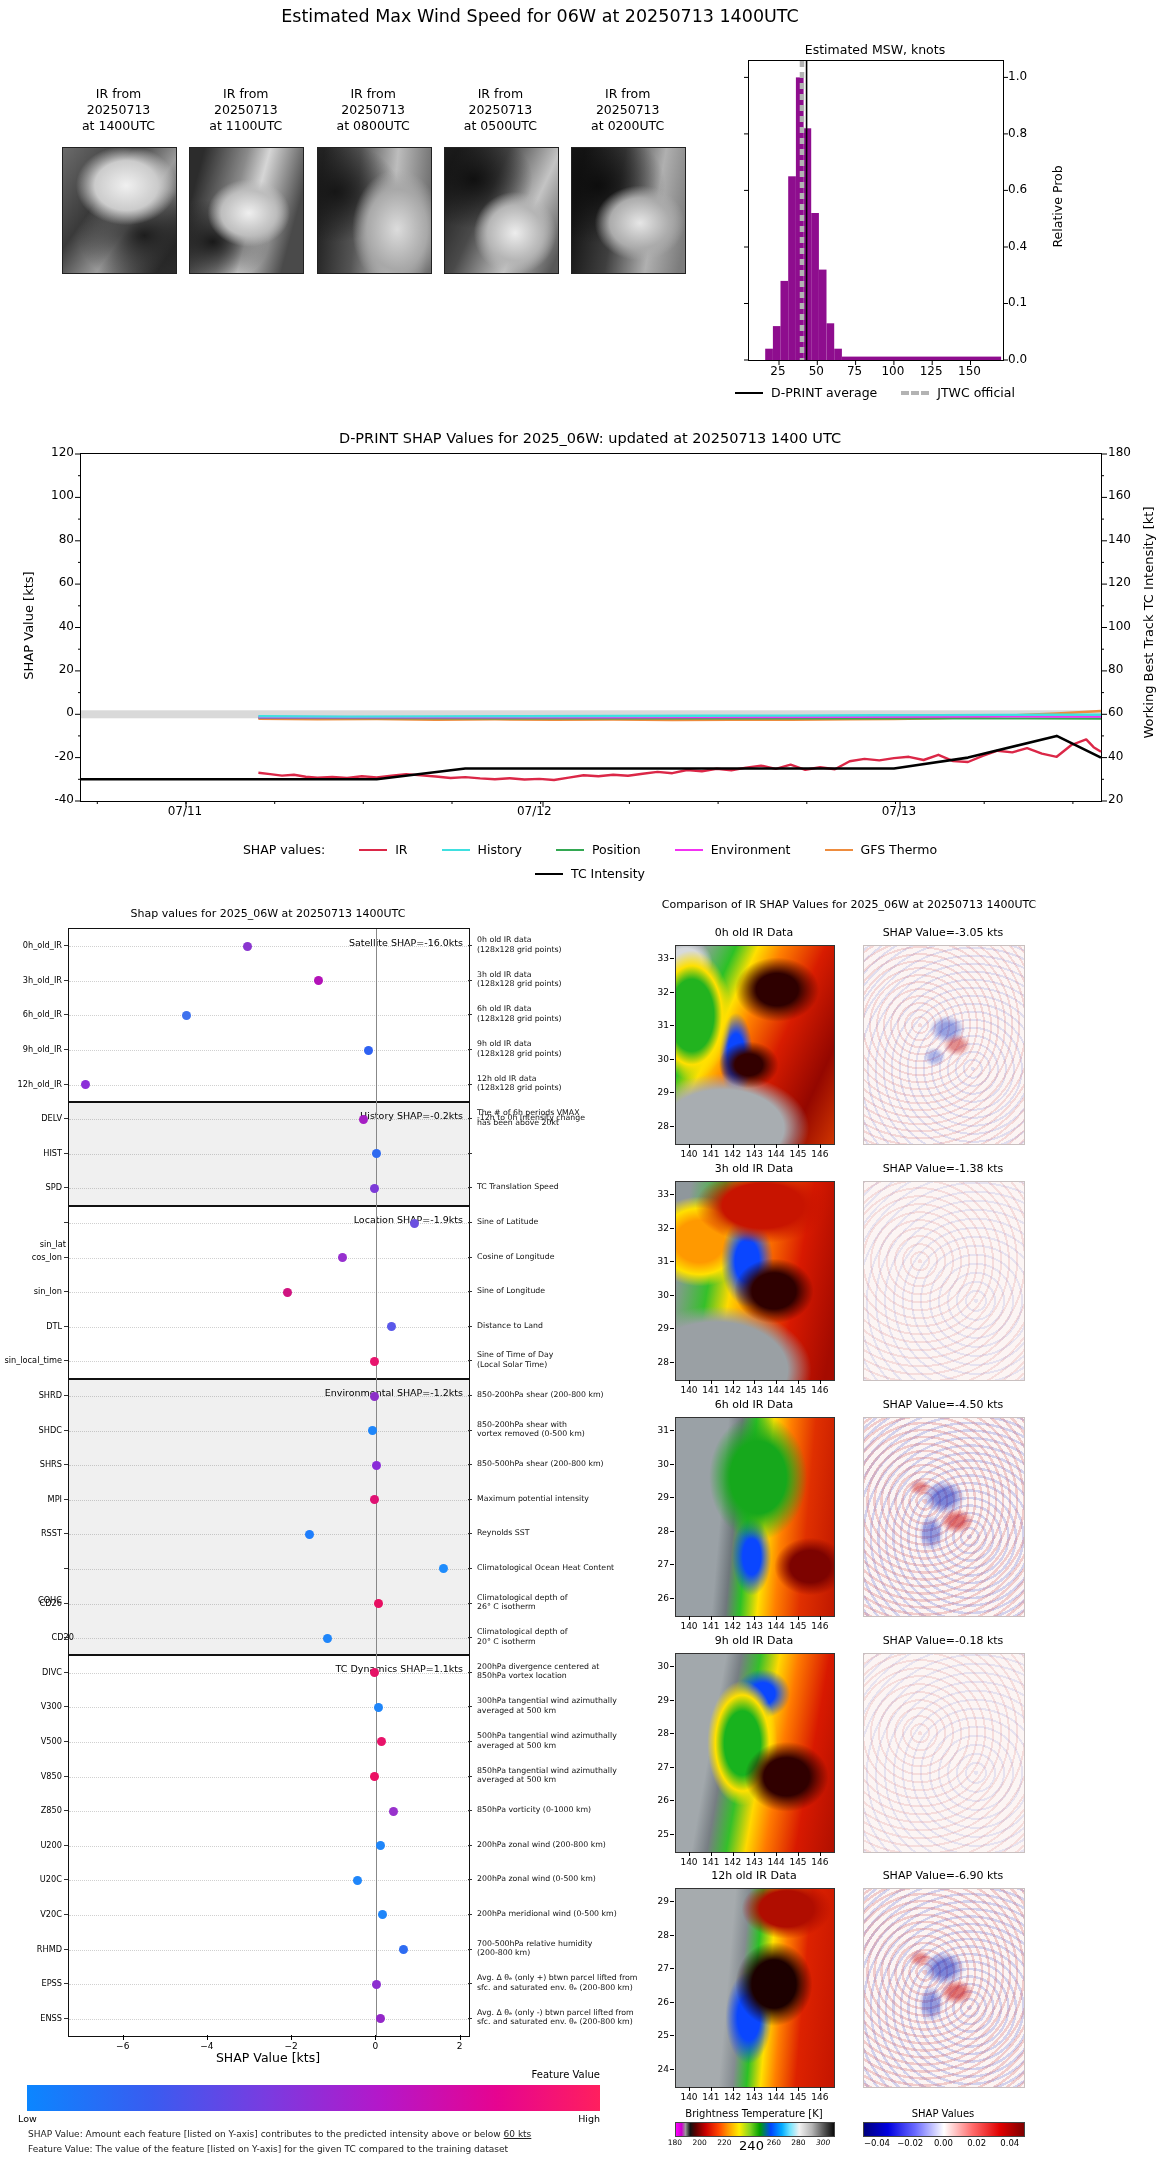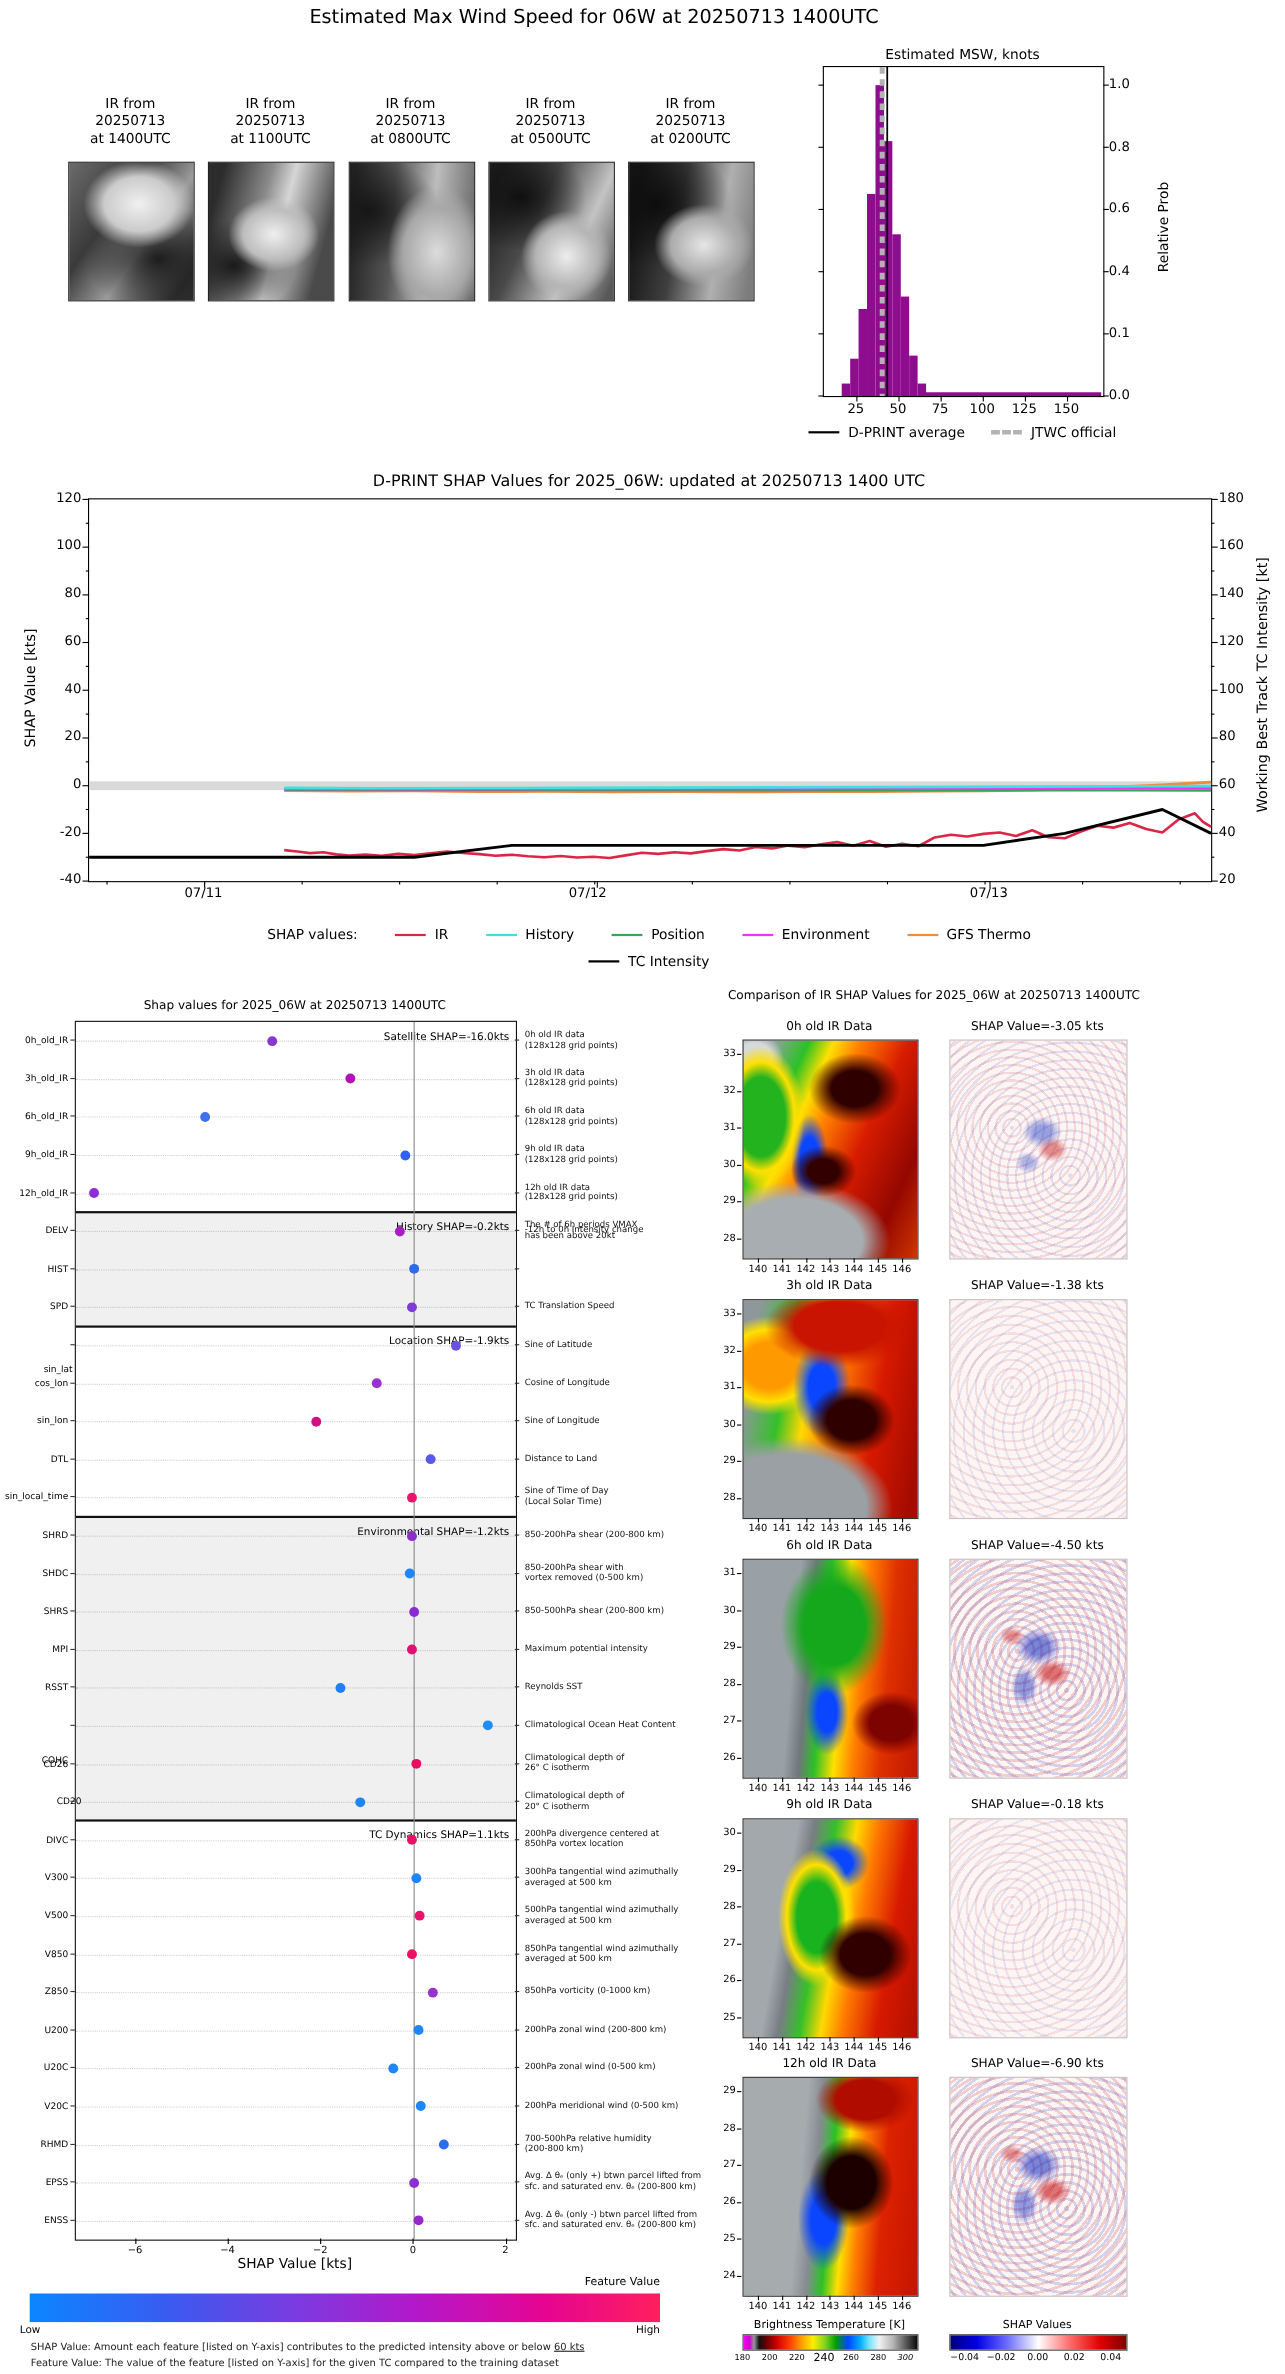--- a/index.html
+++ b/index.html
@@ -637,21 +637,21 @@
     <div class="ticksm" style="position: absolute; left: 742.4px; top: 2092px; width: 24px; text-align: center;">143</div>
     <div style="position: absolute; left: 776.2px; top: 2087px; width: 1px; height: 4px; background: rgb(0, 0, 0);"></div>
     <div class="ticksm" style="position: absolute; left: 764.2px; top: 2092px; width: 24px; text-align: center;">144</div>
     <div style="position: absolute; left: 798px; top: 2087px; width: 1px; height: 4px; background: rgb(0, 0, 0);"></div>
     <div class="ticksm" style="position: absolute; left: 786px; top: 2092px; width: 24px; text-align: center;">145</div>
     <div style="position: absolute; left: 819.8px; top: 2087px; width: 1px; height: 4px; background: rgb(0, 0, 0);"></div>
     <div class="ticksm" style="position: absolute; left: 807.8px; top: 2092px; width: 24px; text-align: center;">146</div>
     <div style="position: absolute; left: 665px; top: 2138px; width: 20px; text-align: center; font-size: 7.5px;">180</div>
     <div style="position: absolute; left: 689.7px; top: 2138px; width: 20px; text-align: center; font-size: 7.5px;">200</div>
     <div style="position: absolute; left: 714.4px; top: 2138px; width: 20px; text-align: center; font-size: 7.5px;">220</div>
-    <div style="position: absolute; left: 739.1px; top: 2138px; width: 20px; text-align: center; font-size: 10px;">240</div>
+    <div style="position: absolute; left: 739.1px; top: 2138px; width: 20px; text-align: center; font-size: 13px;">240</div>
     <div style="position: absolute; left: 763.8px; top: 2138px; width: 20px; text-align: center; font-size: 7.5px;">260</div>
     <div style="position: absolute; left: 788.5px; top: 2138px; width: 20px; text-align: center; font-size: 7.5px;">280</div>
     <div style="position: absolute; left: 813.2px; top: 2138px; width: 20px; text-align: center; font-size: 7.5px; font-style: italic;">300</div>
     <div style="position: absolute; left: 861px; top: 2138px; width: 32px; text-align: center; font-size: 8.5px;">−0.04</div>
     <div style="position: absolute; left: 894.2px; top: 2138px; width: 32px; text-align: center; font-size: 8.5px;">−0.02</div>
     <div style="position: absolute; left: 927.4px; top: 2138px; width: 32px; text-align: center; font-size: 8.5px;">0.00</div>
     <div style="position: absolute; left: 960.6px; top: 2138px; width: 32px; text-align: center; font-size: 8.5px;">0.02</div>
     <div style="position: absolute; left: 993.8px; top: 2138px; width: 32px; text-align: center; font-size: 8.5px;">0.04</div>
   </div>
 

